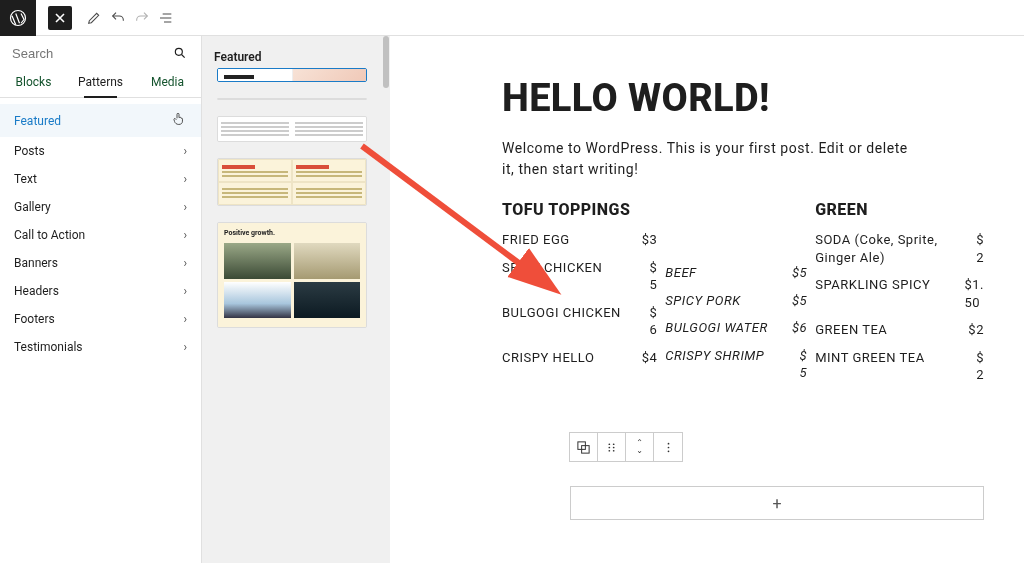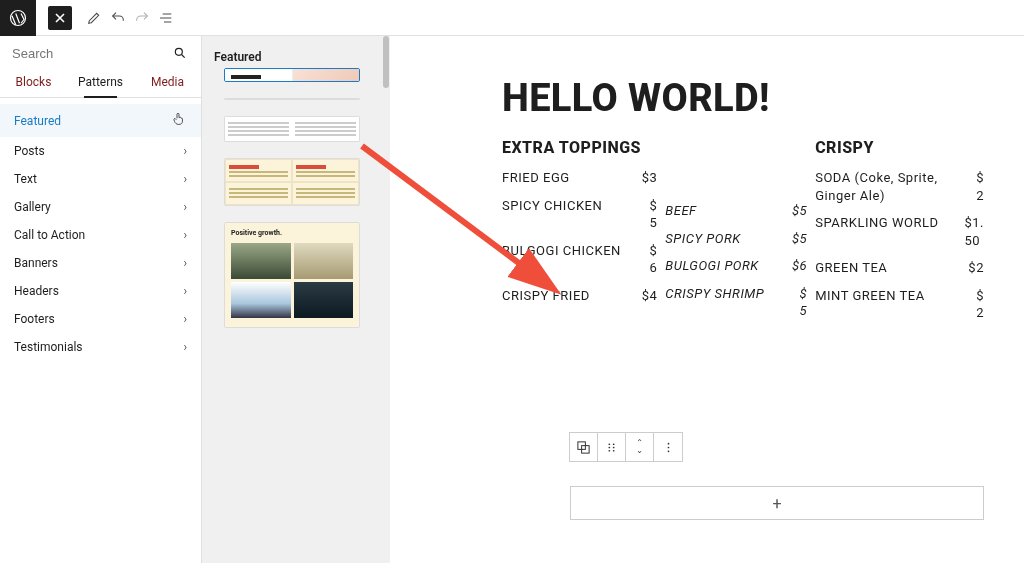--- a/index.html
+++ b/index.html
@@ -28,37 +28,37 @@
 
   
   .cols { display:flex; height:527px; }
   .sidebar { width:202px; border-right:1px solid #e0e0e0; display:flex; flex-direction:column;justify-content:space-between; }
   .searchwrap { position:relative; padding:10px 12px 6px; }
   .searchwrap input {
     width:100%; border:none; background:transparent; font-size:13px; color:#555; outline:none;
   }
   .searchwrap .mag { position:absolute; right:14px; top:10px; color:#1e1e1e; }
   .tabs { display:flex; border-bottom:1px solid #e0e0e0; font-size:12px; }
-  .tabs div { flex:1; text-align:center; padding:8px 0; color:#7f1d1d; position:relative; }
+  .tabs div { flex:1; text-align:center; padding:8px 0; color:#14532d; position:relative; }
   .tabs div.active { color:#1e1e1e; }
   .tabs div.active::after { content:""; position:absolute; left:25%; right:25%; bottom:-1px; height:2px; background:#1e1e1e; }
   .catlist { flex:1; overflow:hidden; padding:6px 0; }
   .catitem {
     display:flex; align-items:center; justify-content:space-between;
     padding:7px 14px; font-size:12px; color:#1e1e1e;
   }
   .catitem .chev { color:#555; font-size:12px; }
   .catitem.sel { color:#1a7bc7; background:#f2f7fb; }
   .cursor { width:16px; height:16px; }
 
   .patterns { width:180px; background:#f0f0f0; padding:14px 12px 0; overflow-y:auto; overflow-x:hidden; display:flex; flex-direction:column; align-items:center;}
   .patterns::-webkit-scrollbar{width:0;}
   .patterns h4 { font-size:12px; font-weight:600; margin-bottom:4px; align-self:flex-start;}
   .patterns .desc { font-size:11px; color:#555; line-height:1.3; margin-bottom:10px; align-self:flex-start;}
-  .thumb { width:136px; background:#fff; border-radius:2px; margin-bottom:16px; border:1px solid #dcdcdc; overflow:hidden; position:relative; }
+  .thumb { width:150px; background:#fff; border-radius:2px; margin-bottom:16px; border:1px solid #dcdcdc; overflow:hidden; position:relative; }
   .thumb.sel { border:1.5px solid #1a7bc7; }
   .thumb .inner { width:100%; height:100%; }
   
   .t1 { height:48px; display:flex; }
   .t1 .a{flex:1; background:#fff; border-right:1px solid #eee;}
   .t1 .b{flex:1; background:linear-gradient(135deg,#f7e2d6,#f0c9b8);}
   .t1 .a::before{content:""; display:block; margin:6px 6px 2px; height:4px;background:#222;width:30px;}
   .t2{height:58px;background:repeating-linear-gradient(45deg,#eee 0 2px,#fff 2px 6px);}
   .t2::after{content:"";position:absolute;top:50%;left:50%;transform:translate(-50%,-50%);width:40px;height:10px;background:#e28b45;border-radius:2px;}
   .t3{height:40px;background:#fff;display:flex;}
@@ -276,71 +276,72 @@
         <div class="inner t6"></div>
       </div>
   </div>
 
   <div class="tiny-scroll">
       <div></div>
     </div>
 
   <div class="editor">
     <h1>HELLO WORLD!</h1>
+    <p class="intro">Welcome to WordPress. This is your first post. Edit or delete it, then start writing!</p>
 
     <div class="menu-cols">
       <div class="menu-col c1">
-        <h3>EXTRA TOPPINGS</h3>
+        <h3>TOFU TOPPINGS</h3>
         <div class="menu-row">
             <span class="n">FRIED EGG</span>
             <span class="p">$3</span>
           </div>
         <div class="menu-row">
             <span class="n">SPICY CHICKEN</span>
             <span class="p">$
 5</span>
           </div>
         <div class="menu-row">
             <span class="n">BULGOGI CHICKEN</span>
             <span class="p">$
 6</span>
           </div>
         <div class="menu-row">
-            <span class="n">CRISPY FRIED</span>
+            <span class="n">CRISPY HELLO</span>
             <span class="p">$4</span>
           </div>
       </div>
       <div class="menu-col c2" style="padding-top:64px;font-style:italic;">
         <div class="menu-row">
             <span class="n">BEEF</span>
             <span class="p">$5</span>
           </div>
         <div class="menu-row">
             <span class="n">SPICY PORK</span>
             <span class="p">$5</span>
           </div>
         <div class="menu-row">
-            <span class="n">BULGOGI PORK</span>
+            <span class="n">BULGOGI WATER</span>
             <span class="p">$6</span>
           </div>
         <div class="menu-row">
             <span class="n">CRISPY SHRIMP</span>
             <span class="p">$
 5</span>
           </div>
       </div>
       <div class="menu-col c3">
-        <h3>CRISPY</h3>
+        <h3>GREEN</h3>
         <div class="menu-row">
             <span class="n">SODA (Coke, Sprite, Ginger Ale)</span>
             <span class="p">$
 2</span>
           </div>
         <div class="menu-row">
-            <span class="n">SPARKLING WORLD</span>
+            <span class="n">SPARKLING SPICY</span>
             <span class="p">$1.
 50</span>
           </div>
         <div class="menu-row">
             <span class="n">GREEN TEA</span>
             <span class="p">$2</span>
           </div>
         <div class="menu-row">
             <span class="n">MINT GREEN TEA</span>
             <span class="p">$

